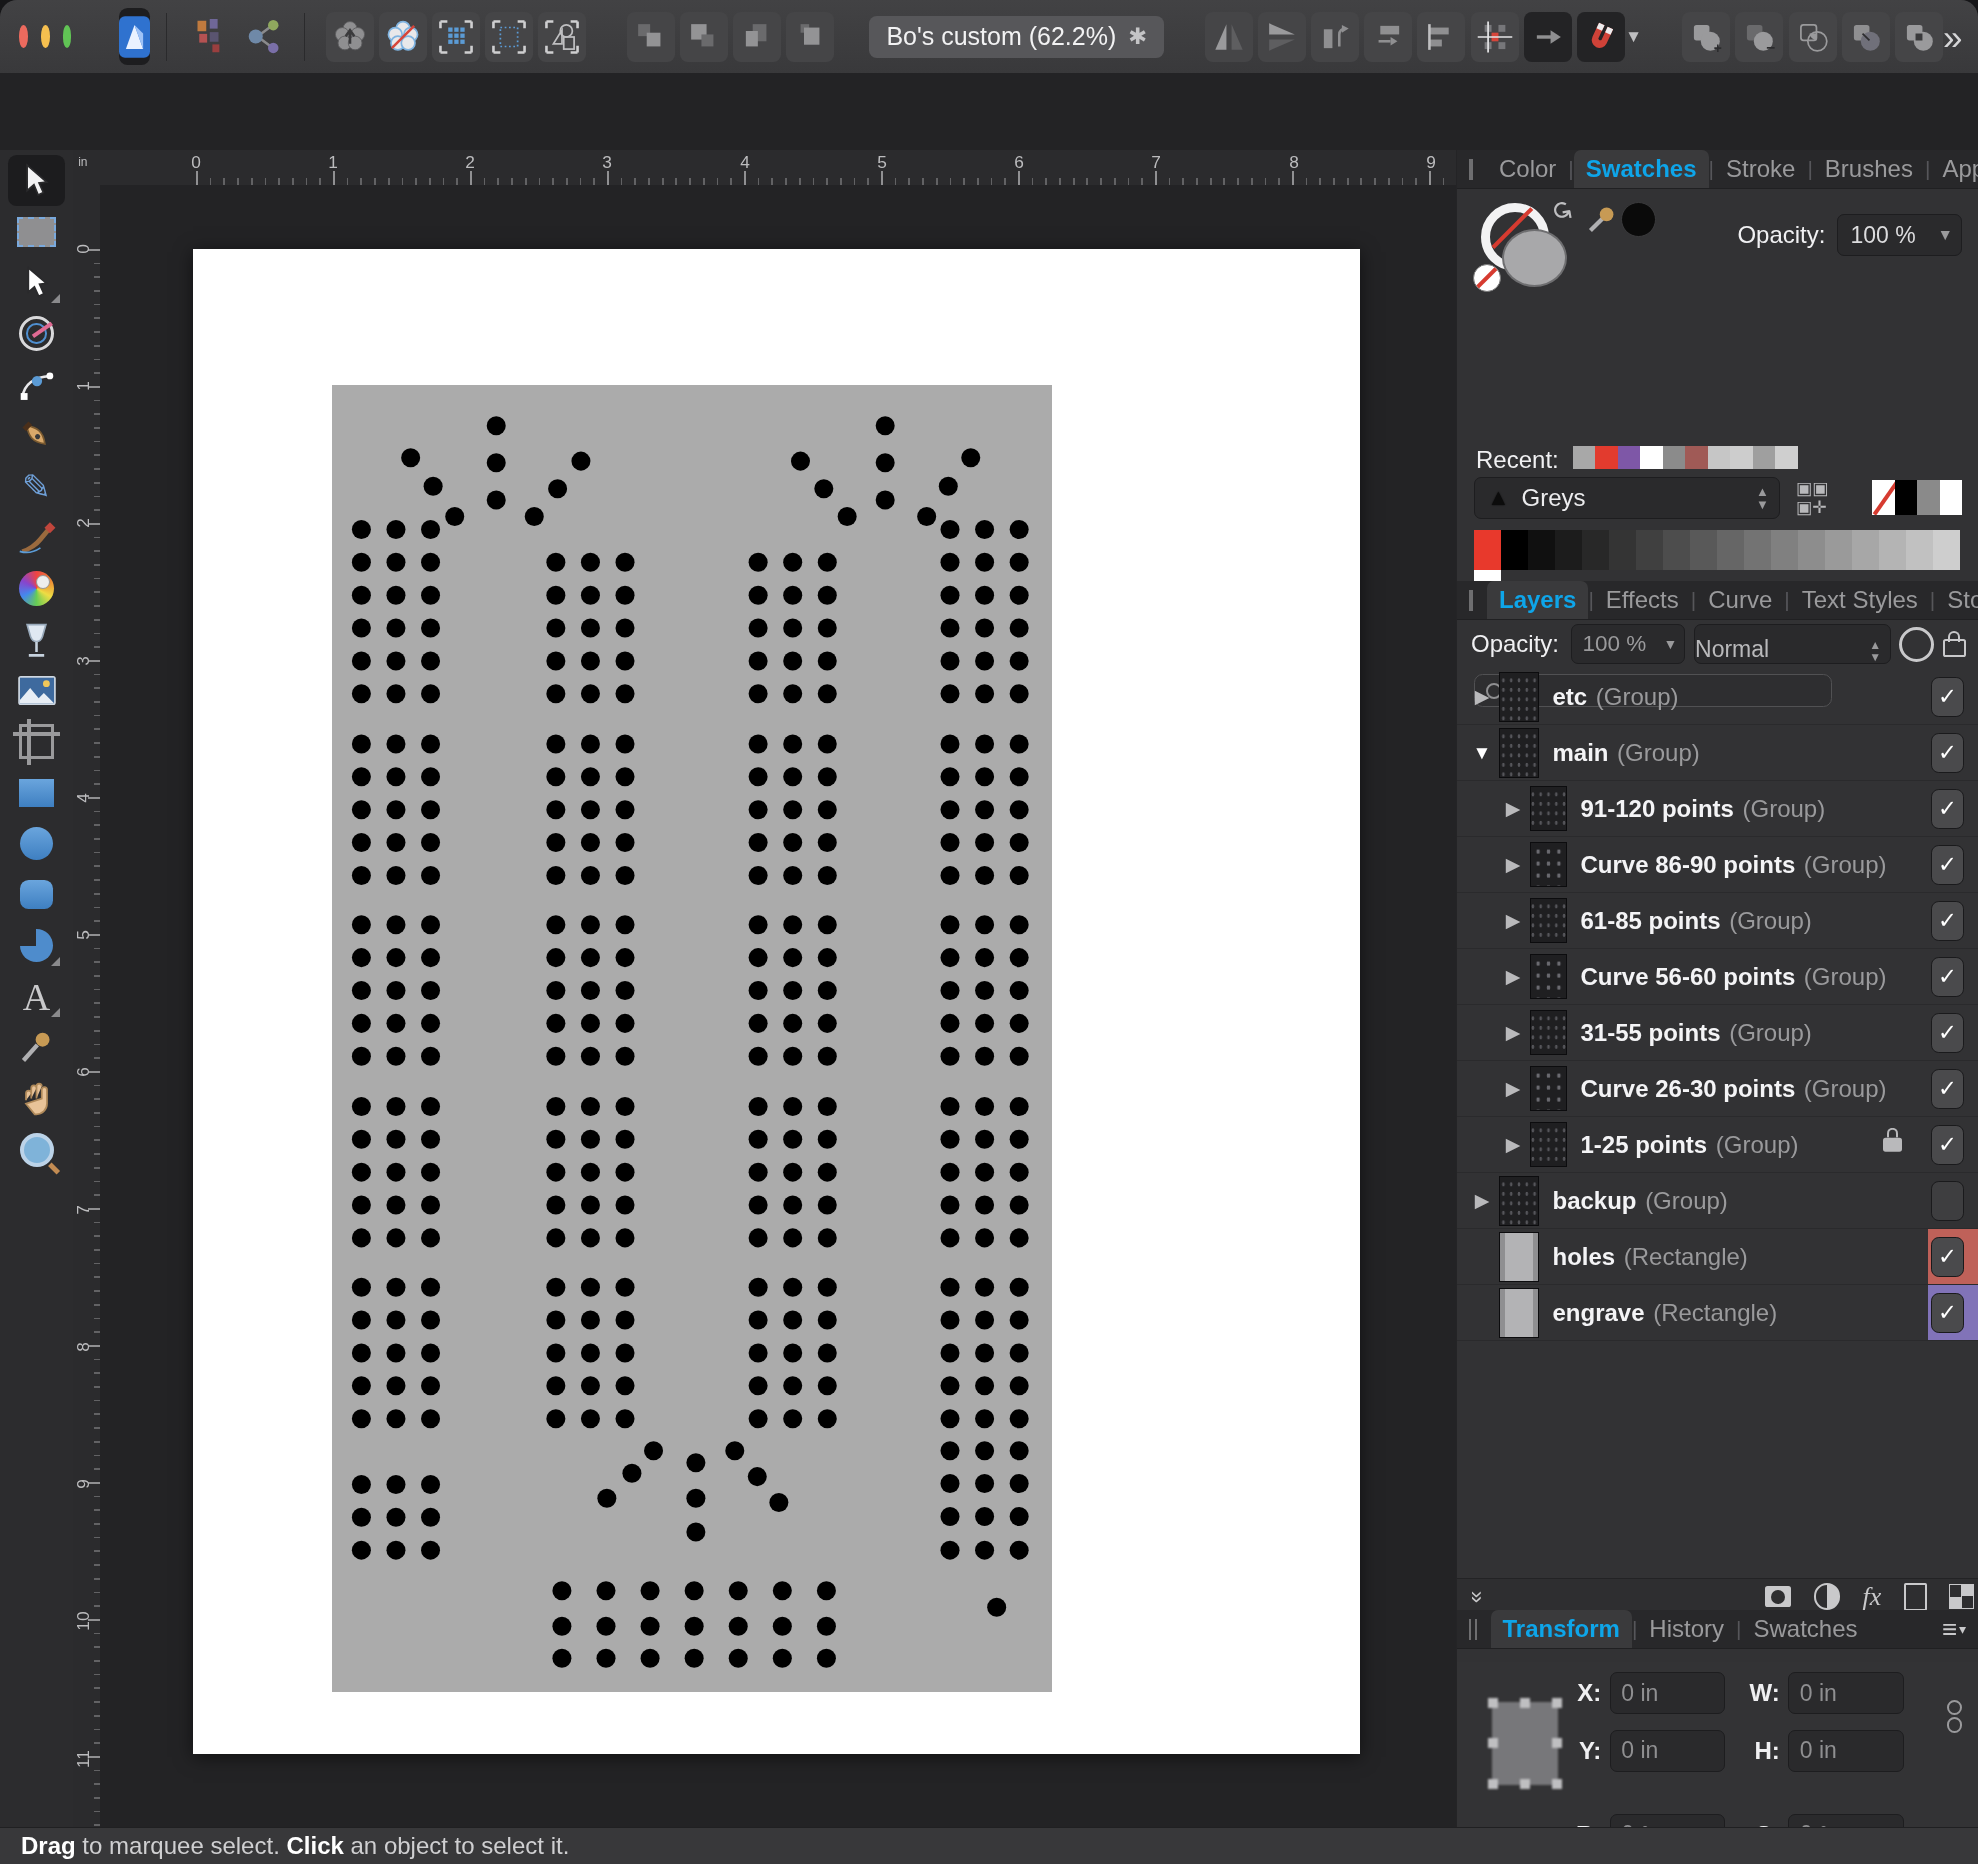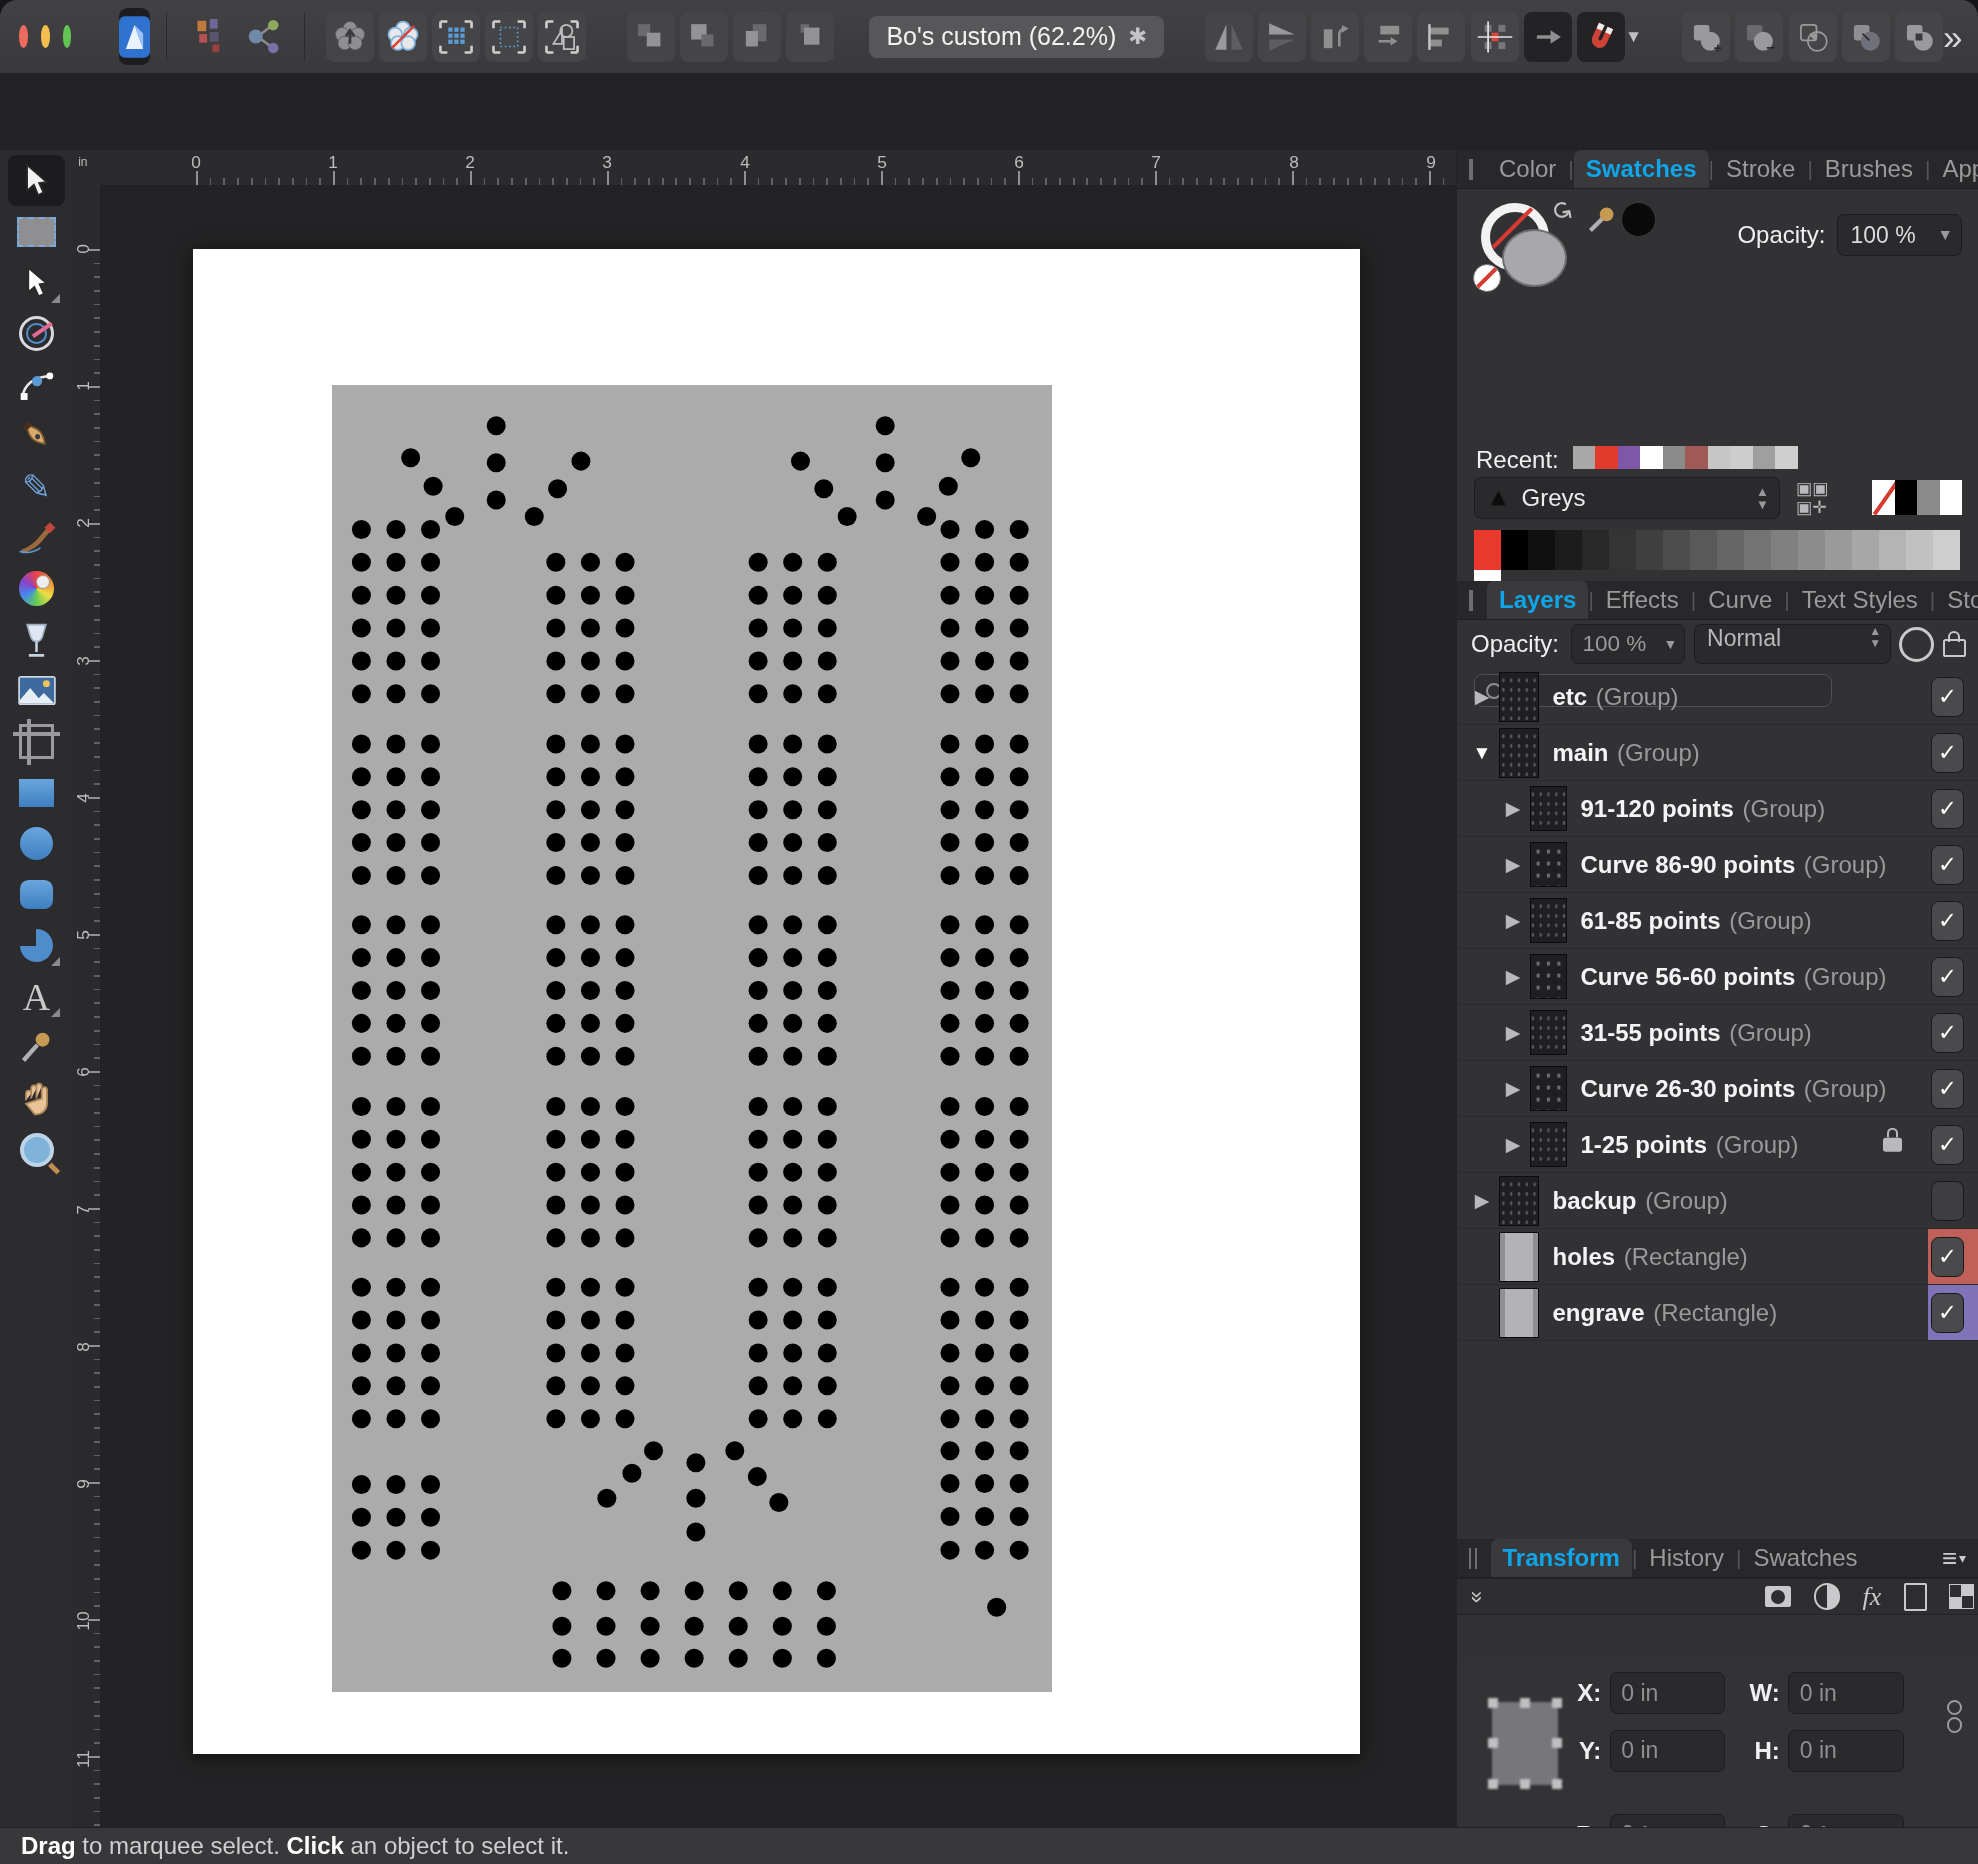--- a/index.html
+++ b/index.html
@@ -137,21 +137,21 @@
   .mag::after{content:"";position:absolute;right:-6px;bottom:-5.2px;width:7px;height:2.6px;background:#8f8f91;transform:rotate(45deg);}
 
   
   #layers-tabbar{top:431px;}
   .blendrow{position:absolute;left:0;right:0;top:470px;height:48px;display:flex;align-items:center;}
   .blendrow .oplabel{margin-left:14px}
   .blendbox{width:102px;height:38px;background:#2a2a2c;border:1.7px solid #1d1d1f;border-radius:7px;
     display:flex;align-items:center;font-size:22.5px;color:#9a9a9c;padding-left:10.4px;}
   .blendbox .c{margin-left:auto;margin-right:7px;color:#9a9a9c;font-size:14px}
   .normalbox{flex:1;margin:0 8.6px;height:38px;background:#2a2a2c;border:1.7px solid #1d1d1f;border-radius:7px;
-    display:flex;align-items:flex-start;font-size:23px;color:#b9b9bb;padding-left:12px;}
+    display:flex;align-items:flex-end;font-size:23px;color:#b9b9bb;}
   .normalbox .step{margin-left:auto;margin-right:8.6px;color:#9a9a9c;font-size:12px;line-height:12px;text-align:center}
   .gear{width:29px;height:29px;border-radius:50%;border:3.5px solid #c9c9cb;position:relative;margin-right:8.6px;}
   .gear::before{content:"";position:absolute;inset:-7.8px;background:
     repeating-conic-gradient(#c9c9cb 0 14deg,transparent 14deg 45deg);border-radius:50%;z-index:-1;}
   .locksmall{width:19px;height:14px;border:2.6px solid #c9c9cb;border-radius:2.6px;position:relative;margin-right:12px;margin-top:8.6px}
   .locksmall::before{content:"";position:absolute;left:2.6px;top:-10.4px;width:8.6px;height:8.6px;border:2.6px solid #c9c9cb;
     border-bottom:none;border-radius:7px 7px 0 0;}
 
   .rows{position:absolute;left:0;right:0;top:519px;}
   .lrow{height:55px;border-bottom:1.7px solid #2a2a2c;position:relative;display:flex;align-items:center;}
@@ -180,21 +180,21 @@
   .maskico{width:26px;height:21px;background:#c9c9cb;border-radius:2.6px;position:relative}
   .maskico::after{content:"";position:absolute;left:6px;top:3.5px;width:14px;height:14px;border-radius:50%;background:#2e2e30;}
   .adjico{width:22.5px;height:22.5px;border-radius:50%;background:linear-gradient(90deg,#2e2e30 50%,#c9c9cb 50%);
     border:2.6px solid #c9c9cb;}
   .fxico{font-style:italic;font-family:"Liberation Serif",serif;font-size:26px;}
   .pageico{width:19px;height:24px;border:2.6px solid #c9c9cb;border-radius:1.7px;}
   .checkerico{width:22.5px;height:22.5px;background:
     conic-gradient(#c9c9cb 0 25%,transparent 25% 50%,#c9c9cb 50% 75%,transparent 75%);border:1.7px solid #c9c9cb;}
 
   
-  #transform-tabbar{top:1389px;text-align:right;}
+  #transform-tabbar{top:1460px;text-align:right;}
   .tbody{position:absolute;left:0;right:0;top:1512px;bottom:0;background:#333335;}
   .proxy{position:absolute;left:35px;top:40px;width:66px;height:83px;background:#77777a;filter:blur(0.9px);}
   .proxy i{position:absolute;width:10.4px;height:10.4px;background:#bfbfc1;}
   .tf-grid{position:absolute;left:112px;top:10.4px;right:52px;}
   .tfrow{display:flex;align-items:center;margin-bottom:15.6px;}
   .tfl{width:38px;text-align:right;font-size:24px;font-weight:700;color:#f0f0f2;margin-right:8.6px;}
   .tfv{width:121px;height:40px;background:#2a2a2c;border:1.7px solid #1d1d1f;border-radius:7px;
     display:flex;align-items:center;font-size:23px;color:#8f8f91;padding-left:10.4px;margin-right:22.5px;}
   .tfv .c{margin-left:auto;margin-right:8.6px;font-size:14.7px;color:#8f8f91}
   .tf-gap{height:26px}

